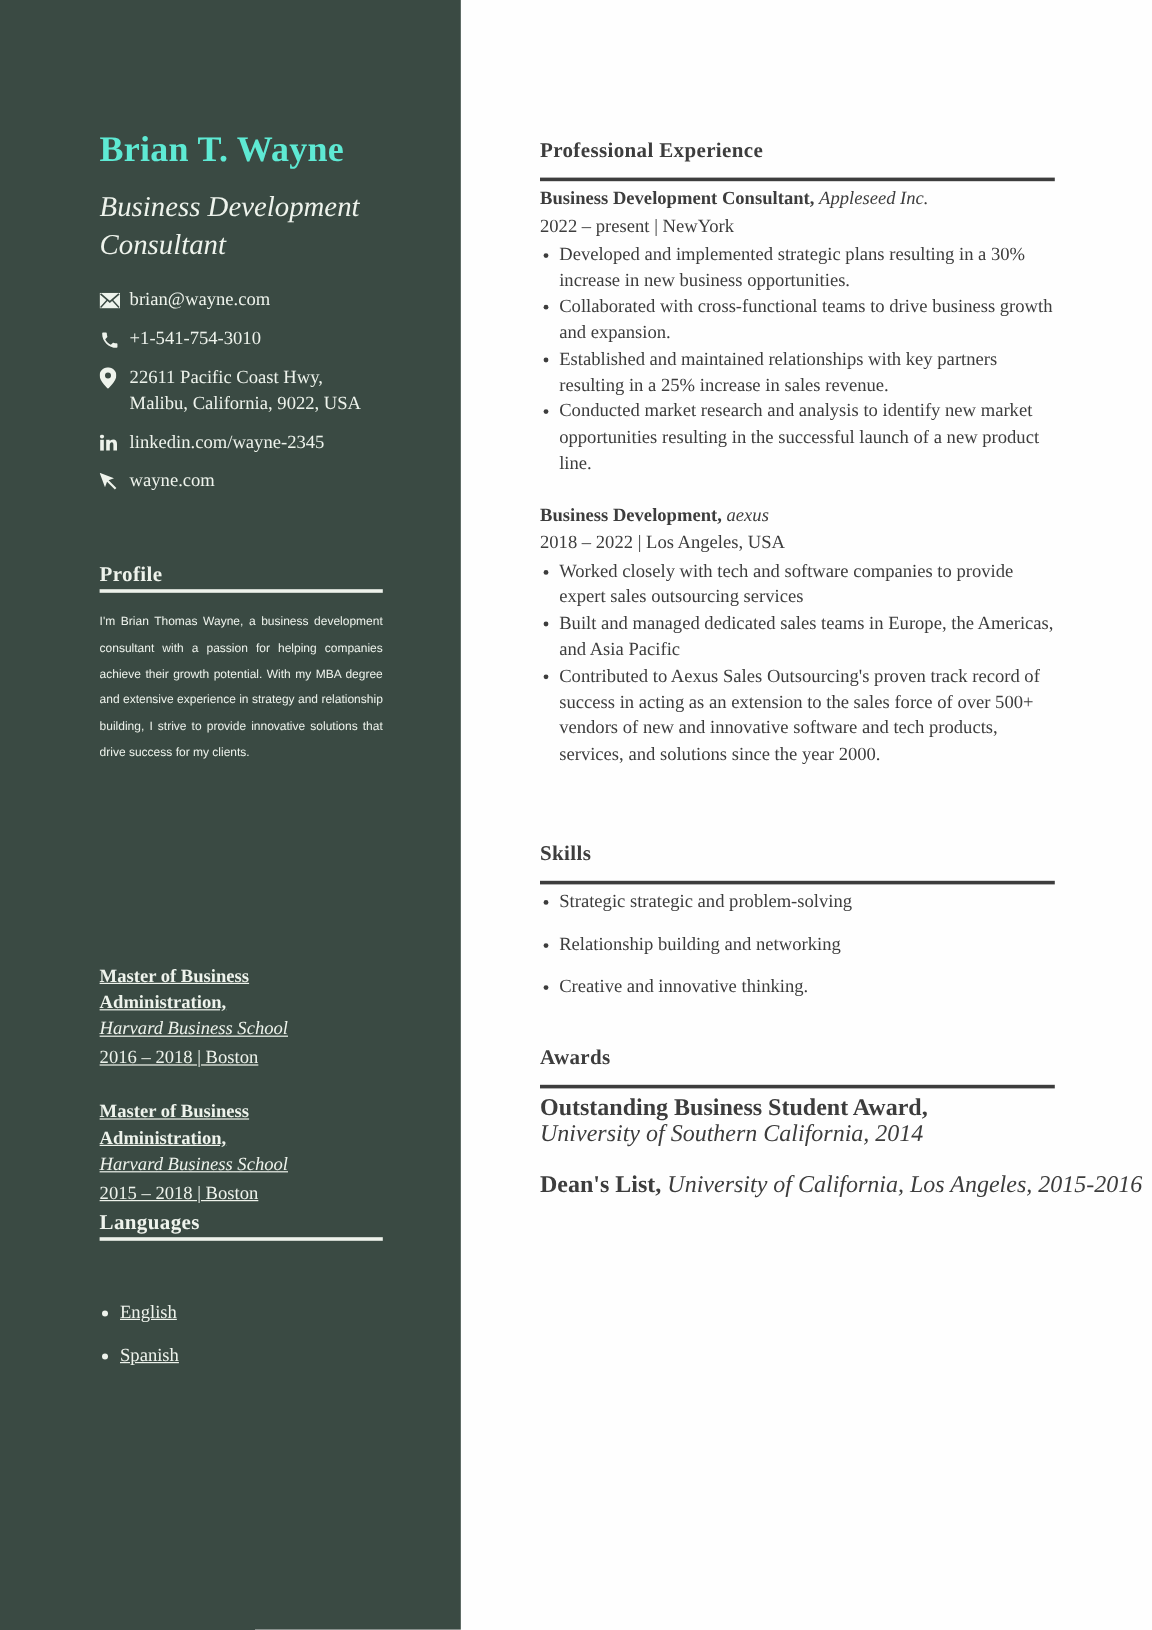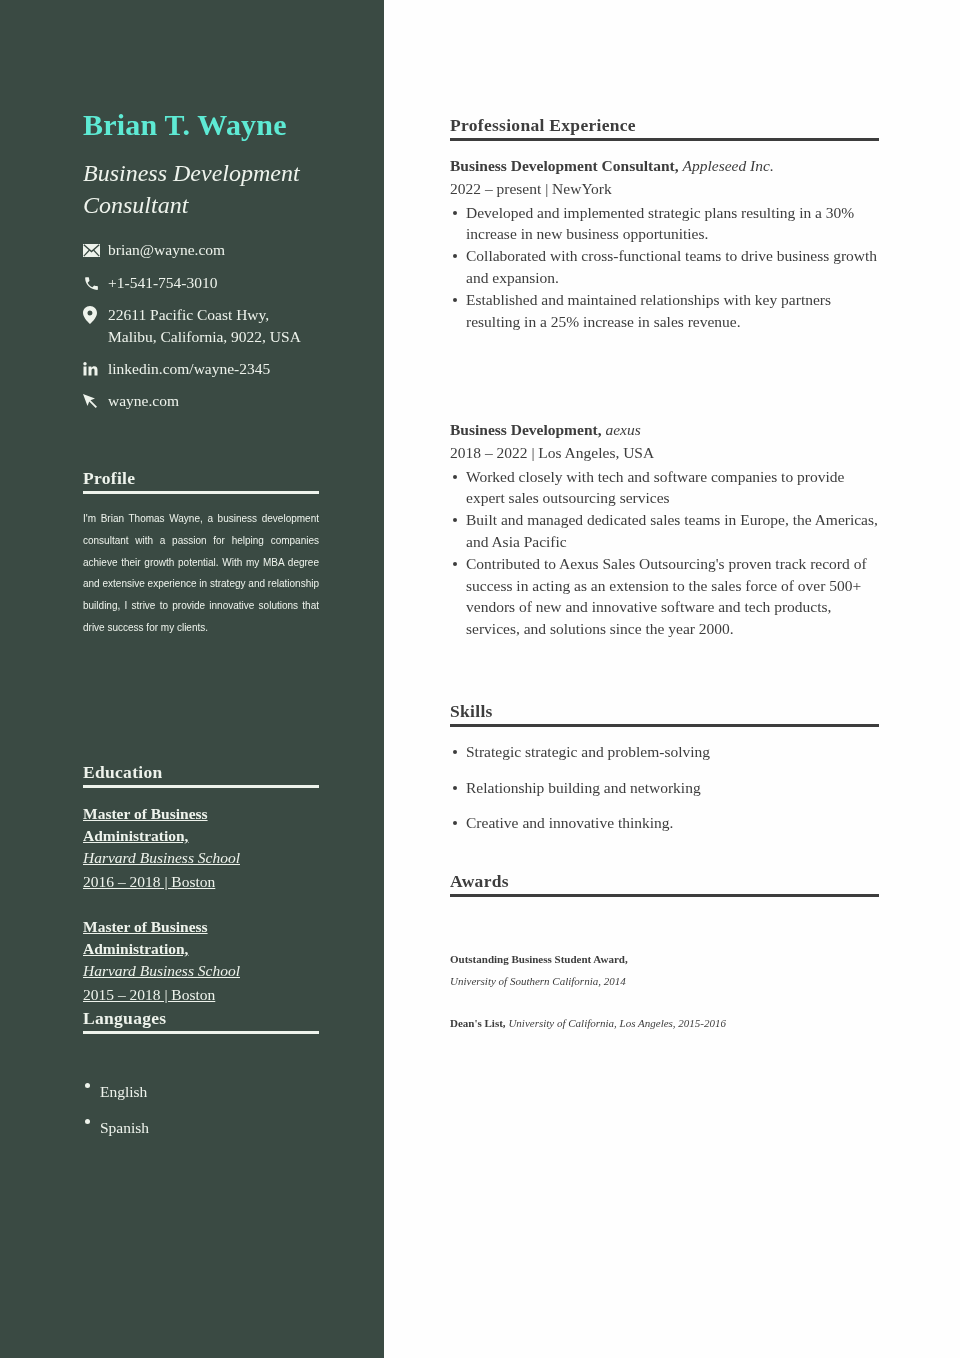--- a/index.html
+++ b/index.html
@@ -31,39 +31,39 @@
   }
   .profile-text {
     position: absolute; left: 83px; width: 236px; top: 508px; font-size: 10px; line-height: 21.8px;
     font-family: Liberation Sans, sans-serif; text-align: justify; color: #eef3ec;
   }
   .edu { position: absolute; left: 83px; width: 236px; font-family: "Liberation Serif", serif; font-size: 15.5px; line-height: 22px; color: #eef3ec; text-decoration: underline; }
   .edu .deg { font-weight: bold; }
   .edu .school { font-style: italic; }
   .edu .dates { margin-top: 2px; }
   .langs { position: absolute; left: 83px; top: 1083px; font-family: "Liberation Serif", serif; font-size: 15.5px; color: #eef3ec; }
-  .lang-item { display: flex; height: 22px; margin-bottom: 14px; }
+  .lang-item { display: flex; align-items: center; height: 22px; margin-bottom: 14px; text-decoration: underline; }
   .dot { width: 5px; height: 5px; border-radius: 50%; background: currentColor; margin: 0 10px 0 2px; flex: none; }
 
   .main { position: absolute; left: 450px; width: 429px; top: 0; color: #3d3d3d; font-family: "Liberation Serif", serif; }
   .m-heading {
     position: absolute; left: 0; width: 429px; font-size: 17.5px; font-weight: bold; color: #3d3d3d;
-    border-bottom: 3px solid #3d3d3d; padding-bottom: 2px; letter-spacing: 0.3px;
+    border-bottom: 3px solid #3d3d3d; padding-bottom: 12px; letter-spacing: 0.3px;
   }
   .job { position: absolute; left: 0; width: 429px; font-size: 15.5px; line-height: 21.8px; }
   .job .role { font-weight: bold; }
   .job .comp { font-style: italic; font-family: Liberation Serif, serif; }
   .job .meta { margin-top: 1px; }
   .bullets { margin: 2px 0 0 0; padding: 0; list-style: none; }
   .bullets li { position: relative; padding-left: 16px; }
   .bullets li::before { content: ""; position: absolute; left: 3px; top: 9px; width: 4px; height: 4px; border-radius: 50%; background: #3d3d3d; }
   .skills { position: absolute; left: 0; top: 741px; width: 429px; font-size: 15.5px; }
   .skill-item { position: relative; padding-left: 16px; height: 22px; line-height: 22px; margin-bottom: 13.5px; }
   .skill-item::before { content: ""; position: absolute; left: 3px; top: 9px; width: 4px; height: 4px; border-radius: 50%; background: #3d3d3d; }
-  .award { position: absolute; left: 0; width: 440px; font-size: 11px; line-height: 22px; white-space: nowrap; margin-top: 36px; }
+  .award { position: absolute; left: 0; width: 440px; font-size: 20px; line-height: 22px; white-space: nowrap; }
   .award .aname { font-weight: bold; }
   .award .adetail { font-style: italic; }
 </style>
 </head>
 <body>
 
 <div class="sidebar">
   <div class="name">Brian T. Wayne</div>
   <div class="title">Business Development Consultant</div>
 
@@ -113,21 +113,20 @@
             <path d="M0 0 L12 4.5 L7.5 6.2 L14 12.7 L12.7 14 L6.2 7.5 L4.5 12 Z"></path>
           </svg>
       </span>
       <span>wayne.com</span>
     </div>
   </div>
 
   <div class="sb-heading" style="top:468px">Profile</div>
   <div class="profile-text">I'm Brian Thomas Wayne, a business development consultant with a passion for helping companies achieve their growth potential. With my MBA degree and extensive experience in strategy and relationship building, I strive to provide innovative solutions that drive success for my clients.</div>
 
-  <div class="sb-heading" style="top:762px">Education</div>
   <div class="edu" style="top:803px">
     <div class="deg">Master of Business</div>
     <div class="deg">Administration,</div>
     <div class="school">Harvard Business School</div>
     <div class="dates">2016 – 2018 | Boston</div>
   </div>
   <div class="edu" style="top:916px">
     <div class="deg">Master of Business</div>
     <div class="deg">Administration,</div>
     <div class="school">Harvard Business School</div>
@@ -150,20 +149,21 @@
 <div class="main">
   <div class="m-heading" style="top:115px">Professional Experience</div>
 
   <div class="job" style="top:155px">
     <div><span class="role">Business Development Consultant,</span> <span class="comp">Appleseed Inc.</span></div>
     <div class="meta">2022 – present | NewYork</div>
     <ul class="bullets">
       <li>Developed and implemented strategic plans resulting in a 30% increase in new business opportunities.</li>
       <li>Collaborated with cross-functional teams to drive business growth and expansion.</li>
       <li>Established and maintained relationships with key partners resulting in a 25% increase in sales revenue.</li>
+      <li>Conducted market research and analysis to identify new market opportunities resulting in the successful launch of a new product line.</li>
     </ul>
   </div>
 
   <div class="job" style="top:419px">
     <div><span class="role">Business Development,</span> <span class="comp">aexus</span></div>
     <div class="meta">2018 – 2022 | Los Angeles, USA</div>
     <ul class="bullets">
       <li>Worked closely with tech and software companies to provide expert sales outsourcing services</li>
       <li>Built and managed dedicated sales teams in Europe, the Americas, and Asia Pacific</li>
       <li>Contributed to Aexus Sales Outsourcing's proven track record of success in acting as an extension to the sales force of over 500+ vendors of new and innovative software and tech products, services, and solutions since the year 2000.</li>

